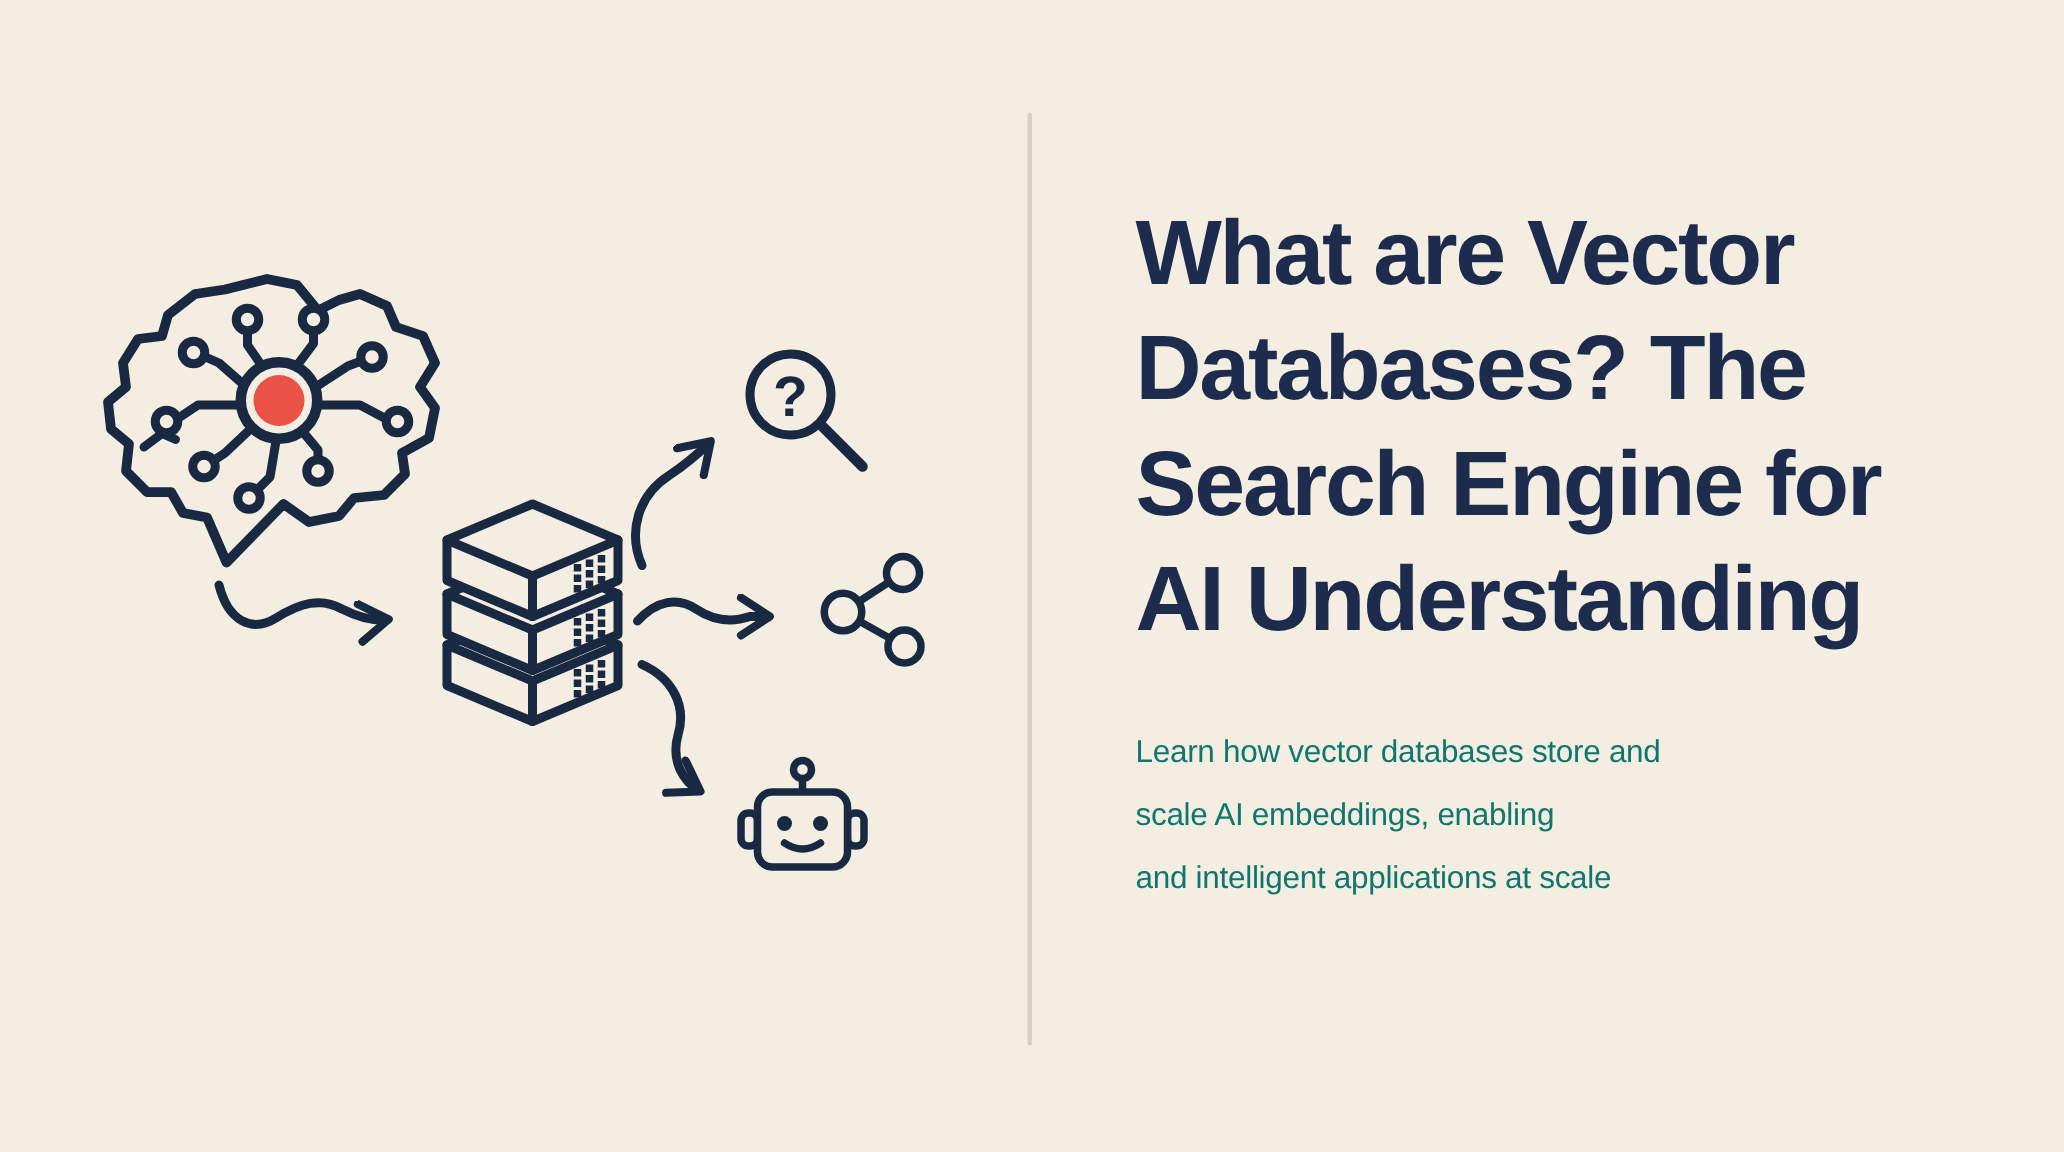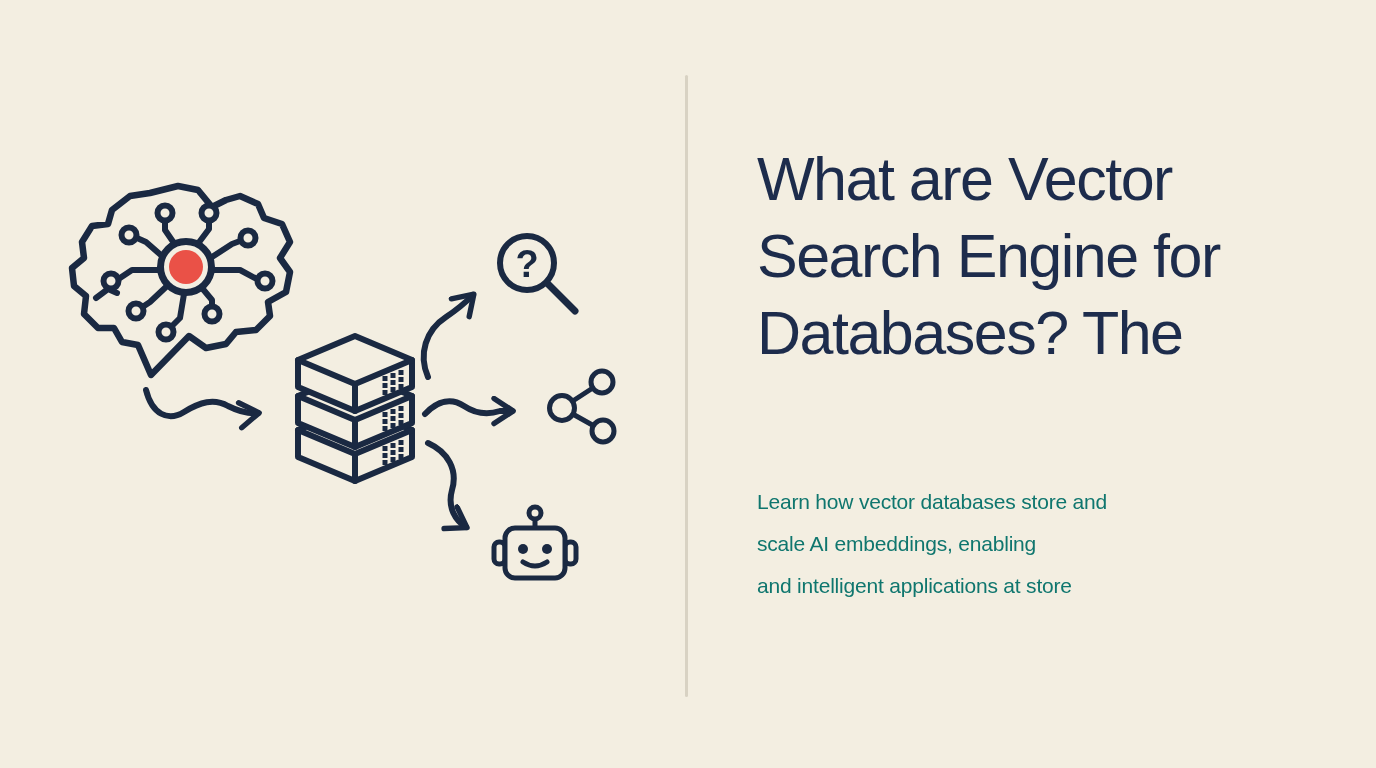--- a/index.html
+++ b/index.html
@@ -1,22 +1,22 @@
 <!DOCTYPE html>
 <html><head>
 <meta charset="utf-8">
 <style>
   html,body{margin:0;padding:0;}
   body{background:#f3eee1;font-family:"Liberation Sans",sans-serif;}
   .page{position:relative;width:1376px;height:768px;background:#f3eee1;overflow:hidden;}
   .illo{position:absolute;left:0;top:0;width:690px;height:768px;}
   .divider{position:absolute;left:685px;top:75px;width:3px;height:622px;background:#d8d2c3;border-radius:2px;}
   .right{position:absolute;left:757px;top:0;width:600px;}
-  .title{position:absolute;left:0;top:141px;width:600px;
-         font-size:61px;line-height:77px;font-weight:normal;letter-spacing:-1.5px;
+  .title{position:absolute;left:0;top:130px;width:600px;
+         font-size:61px;line-height:77px;font-weight:bold;letter-spacing:-1.5px;
          color:#1d2c4c;white-space:nowrap;}
   .subtitle{position:absolute;left:0;top:481px;width:600px;
          font-size:21px;line-height:42px;font-weight:normal;letter-spacing:-0.2px;
          color:#0f766e;white-space:nowrap;}
 </style>
 </head>
 <body>
 
 <div class="page">
 
@@ -139,23 +139,24 @@
       <circle cx="547" cy="549" r="5" fill="#1a2942" stroke="none"></circle>
       <path d="M523,562 Q535,570 547,562"></path>
     </g>
   </svg>
 
   <div class="divider"></div>
 
   <div class="right">
     <div class="title">
       <div>What are Vector</div>
+      <div>Databases? The</div>
       <div>Search Engine for</div>
-      <div>Databases? The</div>
+      <div>AI Understanding</div>
     </div>
     <div class="subtitle">
       <div>Learn how vector databases store and</div>
       <div>scale AI embeddings, enabling</div>
-      <div>and intelligent applications at store</div>
+      <div>and intelligent applications at scale</div>
     </div>
   </div>
 
 </div>
 
 </body></html>

